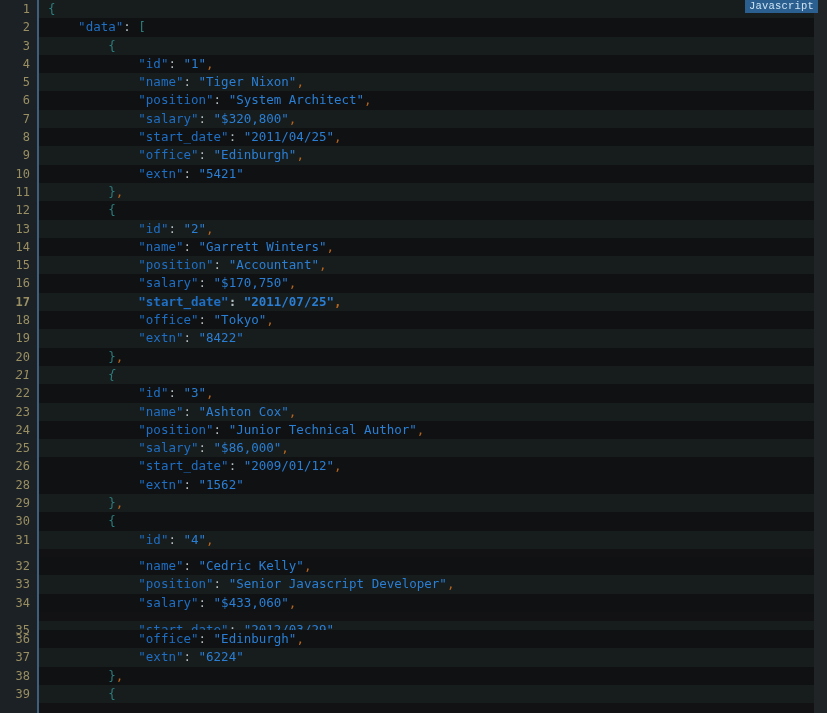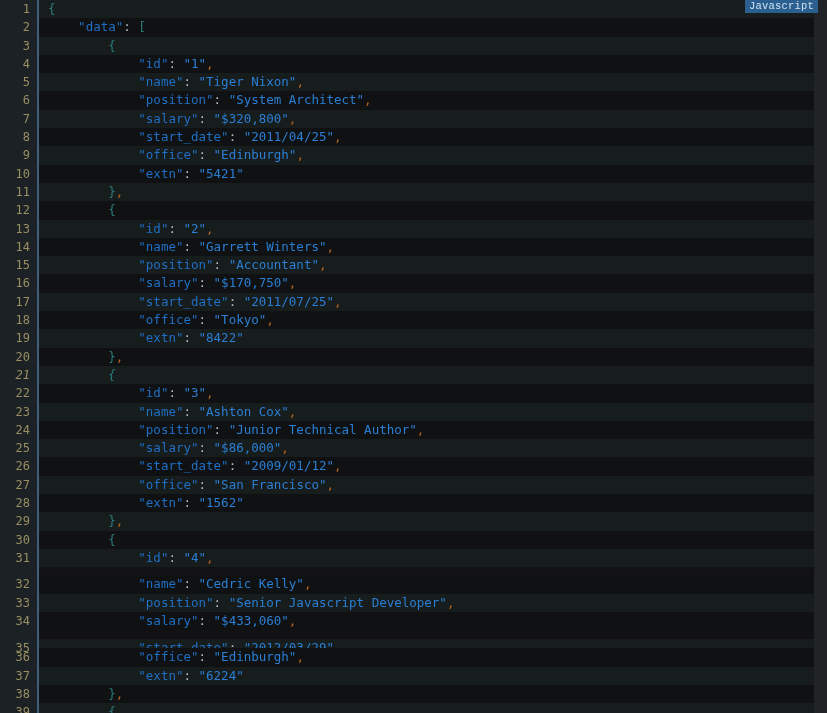--- a/index.html
+++ b/index.html
@@ -144,31 +144,30 @@
         <div class="line odd" style="top: 0px;"><div class="ln">7</div><div class="code"><span class="tok-punct">            </span><span class="tok-key">"salary"</span><span class="tok-punct">: </span><span class="tok-str">"$320,800"</span><span class="tok-comma">,</span></div></div>
         <div class="line even" style="top: 0px;"><div class="ln">8</div><div class="code"><span class="tok-punct">            </span><span class="tok-key">"start_date"</span><span class="tok-punct">: </span><span class="tok-str">"2011/04/25"</span><span class="tok-comma">,</span></div></div>
         <div class="line odd" style="top: 0px;"><div class="ln">9</div><div class="code"><span class="tok-punct">            </span><span class="tok-key">"office"</span><span class="tok-punct">: </span><span class="tok-str">"Edinburgh"</span><span class="tok-comma">,</span></div></div>
         <div class="line even" style="top: 0px;"><div class="ln">10</div><div class="code"><span class="tok-punct">            </span><span class="tok-key">"extn"</span><span class="tok-punct">: </span><span class="tok-str">"5421"</span></div></div>
         <div class="line odd" style="top: 0px;"><div class="ln">11</div><div class="code"><span class="tok-punct">        </span><span class="tok-brace">}</span><span class="tok-comma">,</span></div></div>
         <div class="line even" style="top: 0px;"><div class="ln">12</div><div class="code"><span class="tok-punct">        </span><span class="tok-brace">{</span></div></div>
         <div class="line odd" style="top: 0px;"><div class="ln">13</div><div class="code"><span class="tok-punct">            </span><span class="tok-key">"id"</span><span class="tok-punct">: </span><span class="tok-str">"2"</span><span class="tok-comma">,</span></div></div>
         <div class="line even" style="top: 0px;"><div class="ln">14</div><div class="code"><span class="tok-punct">            </span><span class="tok-key">"name"</span><span class="tok-punct">: </span><span class="tok-str">"Garrett Winters"</span><span class="tok-comma">,</span></div></div>
         <div class="line odd" style="top: 0px;"><div class="ln">15</div><div class="code"><span class="tok-punct">            </span><span class="tok-key">"position"</span><span class="tok-punct">: </span><span class="tok-str">"Accountant"</span><span class="tok-comma">,</span></div></div>
         <div class="line even" style="top: 0px;"><div class="ln">16</div><div class="code"><span class="tok-punct">            </span><span class="tok-key">"salary"</span><span class="tok-punct">: </span><span class="tok-str">"$170,750"</span><span class="tok-comma">,</span></div></div>
-        <div class="line odd" style="top: 0px;"><div class="ln">17</div><div class="code"><span class="tok-punct">            </span><span class="tok-key">"start_date"</span><span class="tok-punct">: </span><span class="tok-str">"2011/07/25"</span><span class="tok-comma">,</span></div></div>
+        <div class="line odd" style="top: 0px; font-weight: bold;"><div class="ln">17</div><div class="code"><span class="tok-punct">            </span><span class="tok-key">"start_date"</span><span class="tok-punct">: </span><span class="tok-str">"2011/07/25"</span><span class="tok-comma">,</span></div></div>
         <div class="line even" style="top: 0px;"><div class="ln">18</div><div class="code"><span class="tok-punct">            </span><span class="tok-key">"office"</span><span class="tok-punct">: </span><span class="tok-str">"Tokyo"</span><span class="tok-comma">,</span></div></div>
         <div class="line odd" style="top: 0px;"><div class="ln">19</div><div class="code"><span class="tok-punct">            </span><span class="tok-key">"extn"</span><span class="tok-punct">: </span><span class="tok-str">"8422"</span></div></div>
         <div class="line even" style="top: 0px;"><div class="ln">20</div><div class="code"><span class="tok-punct">        </span><span class="tok-brace">}</span><span class="tok-comma">,</span></div></div>
         <div class="line odd" style="top: 0px; font-style: italic;"><div class="ln">21</div><div class="code"><span class="tok-punct">        </span><span class="tok-brace">{</span></div></div>
         <div class="line even" style="top: 0px;"><div class="ln">22</div><div class="code"><span class="tok-punct">            </span><span class="tok-key">"id"</span><span class="tok-punct">: </span><span class="tok-str">"3"</span><span class="tok-comma">,</span></div></div>
         <div class="line odd" style="top: 0px;"><div class="ln">23</div><div class="code"><span class="tok-punct">            </span><span class="tok-key">"name"</span><span class="tok-punct">: </span><span class="tok-str">"Ashton Cox"</span><span class="tok-comma">,</span></div></div>
         <div class="line even" style="top: 0px;"><div class="ln">24</div><div class="code"><span class="tok-punct">            </span><span class="tok-key">"position"</span><span class="tok-punct">: </span><span class="tok-str">"Junior Technical Author"</span><span class="tok-comma">,</span></div></div>
         <div class="line odd" style="top: 0px;"><div class="ln">25</div><div class="code"><span class="tok-punct">            </span><span class="tok-key">"salary"</span><span class="tok-punct">: </span><span class="tok-str">"$86,000"</span><span class="tok-comma">,</span></div></div>
         <div class="line even" style="top: 0px;"><div class="ln">26</div><div class="code"><span class="tok-punct">            </span><span class="tok-key">"start_date"</span><span class="tok-punct">: </span><span class="tok-str">"2009/01/12"</span><span class="tok-comma">,</span></div></div>
-        <div class="line odd" style="top: 0px;"><div class="ln">27</div><div class="code"><span class="tok-punct">            </span><span class="tok-key">"office"</span><span class="tok-punct">: </span><span class="tok-str">"San Francisco"</span><span class="tok-comma">,</span></div></div>
         <div class="line even" style="top: 0px;"><div class="ln">28</div><div class="code"><span class="tok-punct">            </span><span class="tok-key">"extn"</span><span class="tok-punct">: </span><span class="tok-str">"1562"</span></div></div>
         <div class="line odd" style="top: 0px; padding-left: 11px;"><div class="ln">29</div><div class="code"><span class="tok-punct">        </span><span class="tok-brace">}</span><span class="tok-comma">,</span></div></div>
         <div class="line even" style="top: 0px;"><div class="ln">30</div><div class="code"><span class="tok-punct">        </span><span class="tok-brace">{</span></div></div>
         <div class="line odd" style="top: 0px;"><div class="ln">31</div><div class="code"><span class="tok-punct">            </span><span class="tok-key">"id"</span><span class="tok-punct">: </span><span class="tok-str">"4"</span><span class="tok-comma">,</span></div></div>
         <div class="line even" style="top: 0px; margin-top: 8px;"><div class="ln">32</div><div class="code"><span class="tok-punct">            </span><span class="tok-key">"name"</span><span class="tok-punct">: </span><span class="tok-str">"Cedric Kelly"</span><span class="tok-comma">,</span></div></div>
         <div class="line odd" style="top: 0px;"><div class="ln">33</div><div class="code"><span class="tok-punct">            </span><span class="tok-key">"position"</span><span class="tok-punct">: </span><span class="tok-str">"Senior Javascript Developer"</span><span class="tok-comma">,</span></div></div>
         <div class="line even" style="top: 0px;"><div class="ln">34</div><div class="code"><span class="tok-punct">            </span><span class="tok-key">"salary"</span><span class="tok-punct">: </span><span class="tok-str">"$433,060"</span><span class="tok-comma">,</span></div></div>
         <div class="line odd" style="top: 9px;"><div class="ln">35</div><div class="code"><span class="tok-punct">            </span><span class="tok-key">"start_date"</span><span class="tok-punct">: </span><span class="tok-str">"2012/03/29"</span><span class="tok-comma">,</span></div></div>
         <div class="line even" style="top: 0px;"><div class="ln">36</div><div class="code"><span class="tok-punct">            </span><span class="tok-key">"office"</span><span class="tok-punct">: </span><span class="tok-str">"Edinburgh"</span><span class="tok-comma">,</span></div></div>
         <div class="line odd" style="top: 0px;"><div class="ln">37</div><div class="code"><span class="tok-punct">            </span><span class="tok-key">"extn"</span><span class="tok-punct">: </span><span class="tok-str">"6224"</span></div></div>

